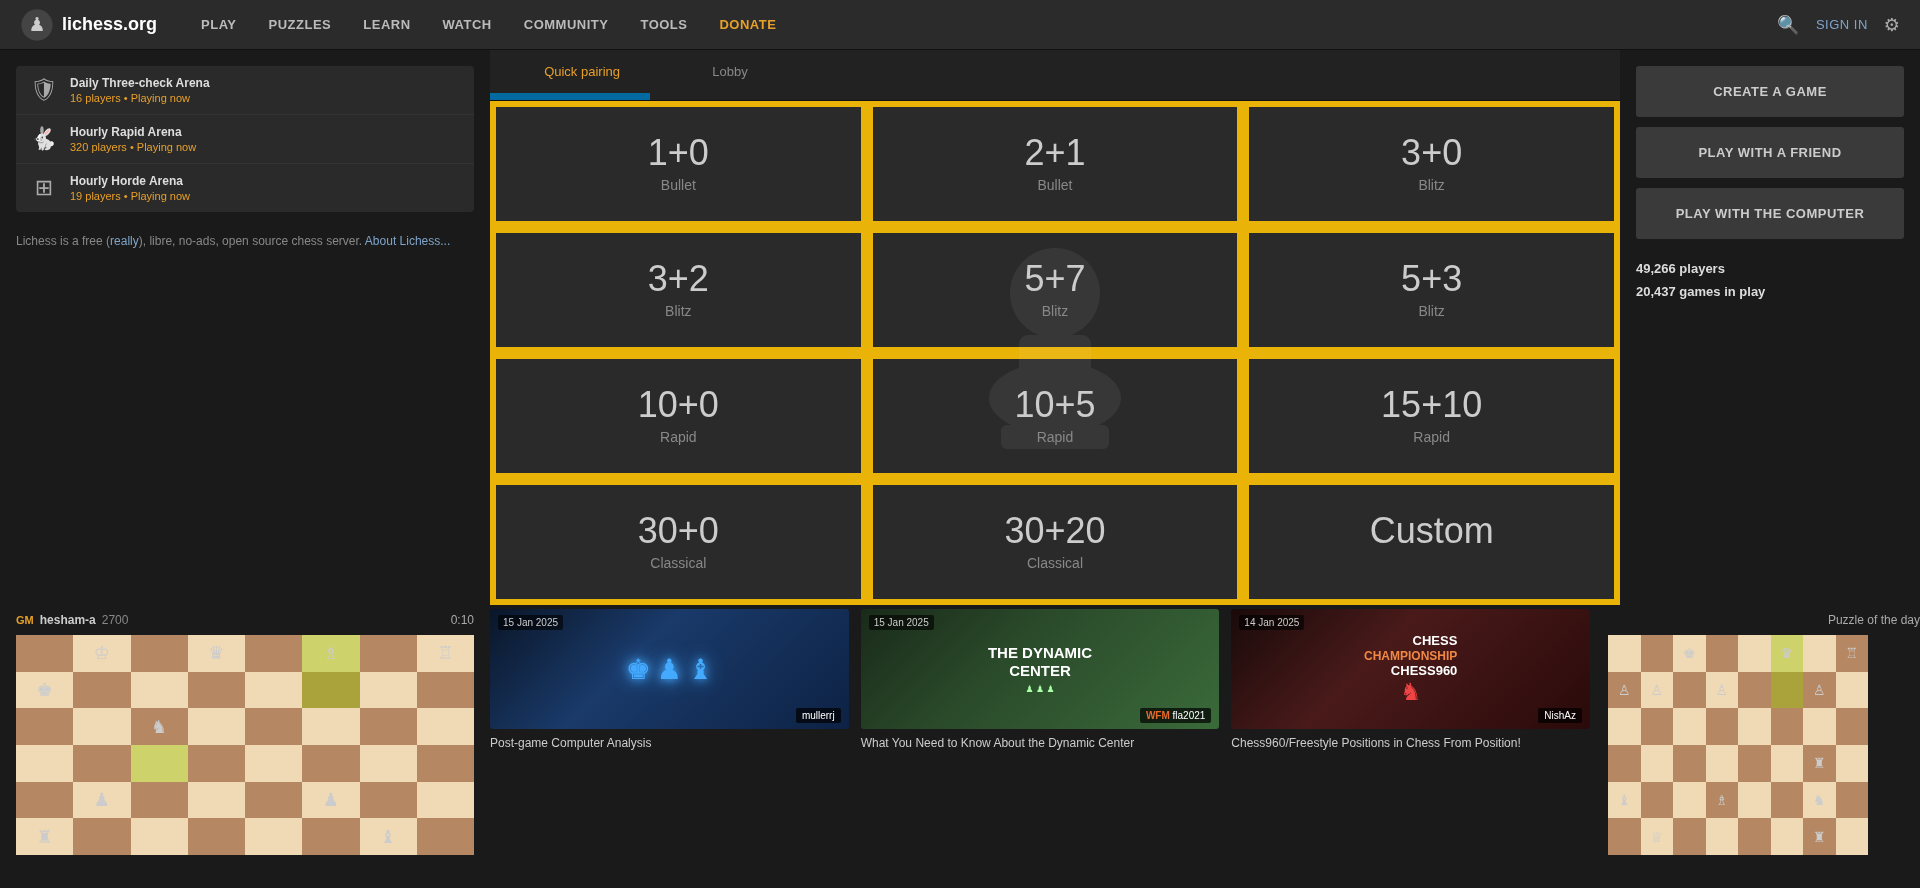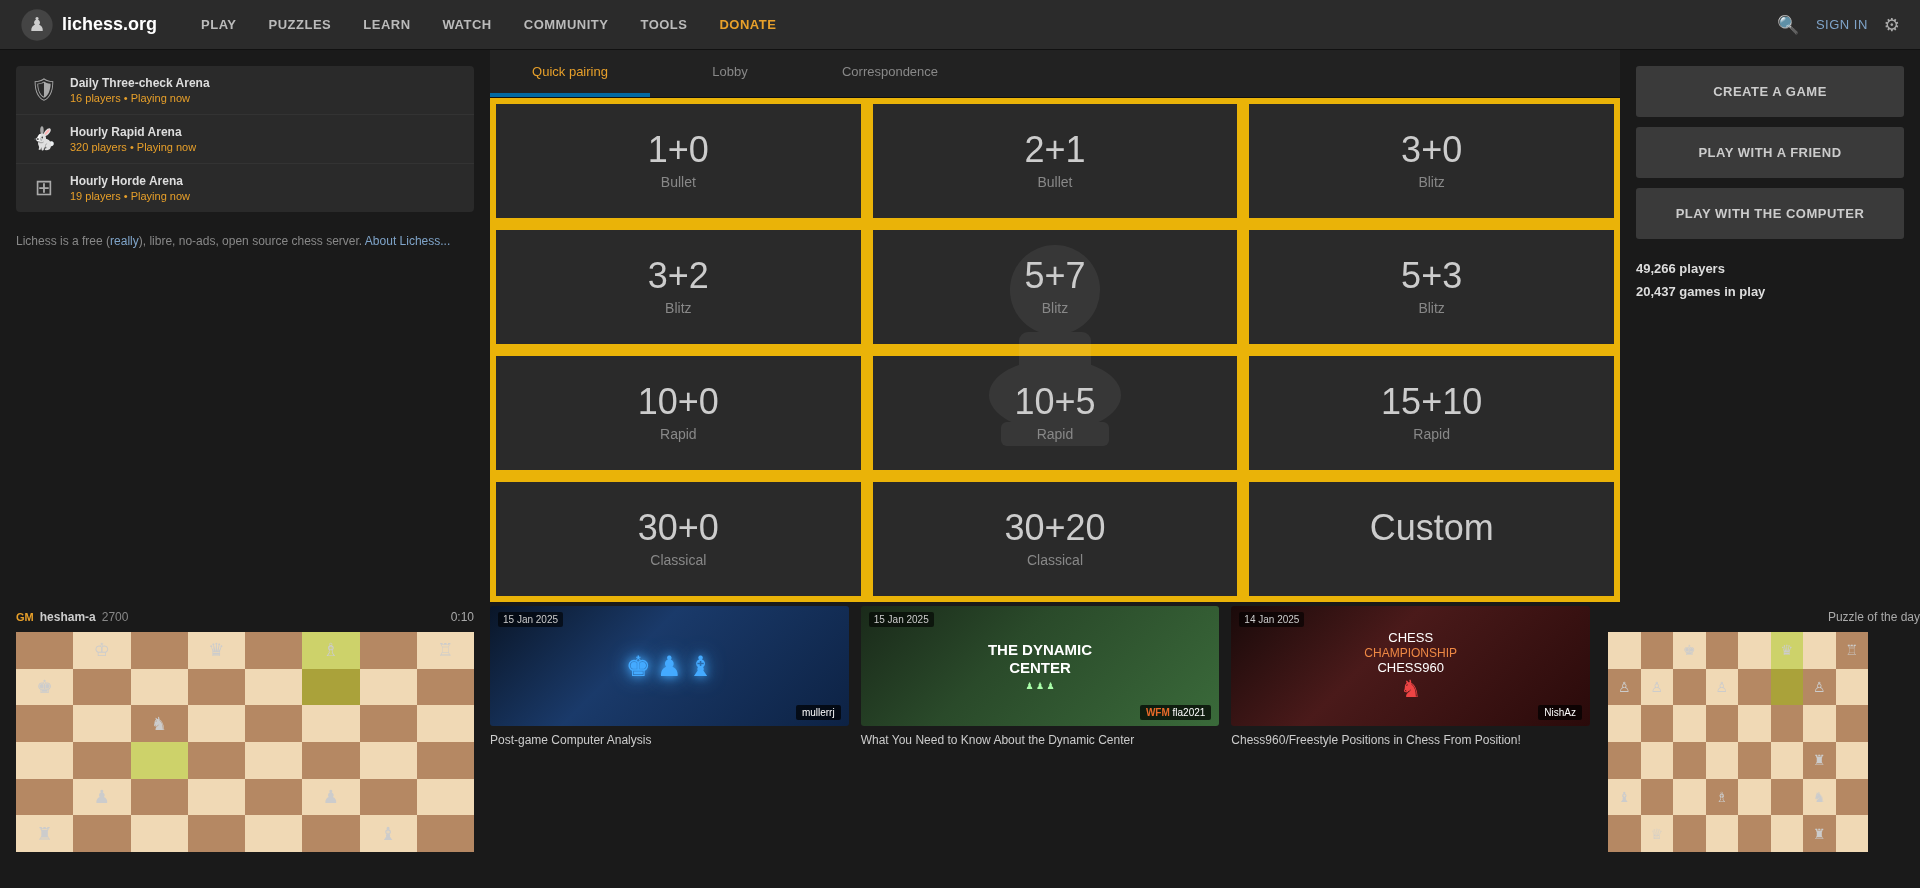--- a/index.html
+++ b/index.html
@@ -137,21 +137,22 @@
       padding: 14px 30px;
       cursor: pointer;
       font-size: 13px;
       color: #888;
       border-bottom: 2px solid transparent;
       text-align: center;
       min-width: 160px;
     }
     .tab.active {
       color: #e8a02a;
-      border-bottom: 4px solid #0369a1;
+      border-bottom: 7px solid #0369a1;
+      text-align: right;
     }
 
     .game-grid {
       display: grid;
       grid-template-columns: repeat(3, 1fr);
       gap: 0;
       background: #2a2a2a;
     }
     .game-cell {
       padding: 28px 16px;
@@ -326,23 +327,23 @@
     .thumb-3 {
       background: linear-gradient(135deg, #1a0a0a 0%, #4a1a1a 40%, #2a0a0a 100%);
       display: flex;
       align-items: center;
       justify-content: center;
       flex-direction: column;
     }
     .thumb-3-text {
       color: #fff;
       font-size: 13px;
-      font-weight: 400;
+      font-weight: 700;
       text-transform: uppercase;
-      text-align: center;
+      text-align: right;
     }
     .thumb-3-chess { color: #e44; font-size: 24px; }
 
     
     .puzzle-section {
       width: 314px;
       flex-shrink: 0;
       padding: 0 0 16px 2px;
     }
     .puzzle-header {
@@ -436,21 +437,20 @@
     </div>
     <p class="lichess-info">
       Lichess is a free (<a>really</a>), libre, no-ads, open source chess server. <a>About Lichess...</a>
     </p>
   </aside>
 
   <div class="center">
     <div class="tabs">
       <div class="tab active">Quick pairing</div>
       <div class="tab">Lobby</div>
-      <div class="tab">Correspondence</div>
     </div>
     <div class="grid-overlay">
       <div class="pawn-bg">
         <svg class="pawn-svg" viewBox="0 0 100 100" fill="white">
           <ellipse cx="50" cy="30" rx="15" ry="15"></ellipse>
           <rect x="38" y="44" width="24" height="14" rx="3"></rect>
           <ellipse cx="50" cy="65" rx="22" ry="12"></ellipse>
           <rect x="32" y="74" width="36" height="8" rx="2"></rect>
         </svg>
       </div>

